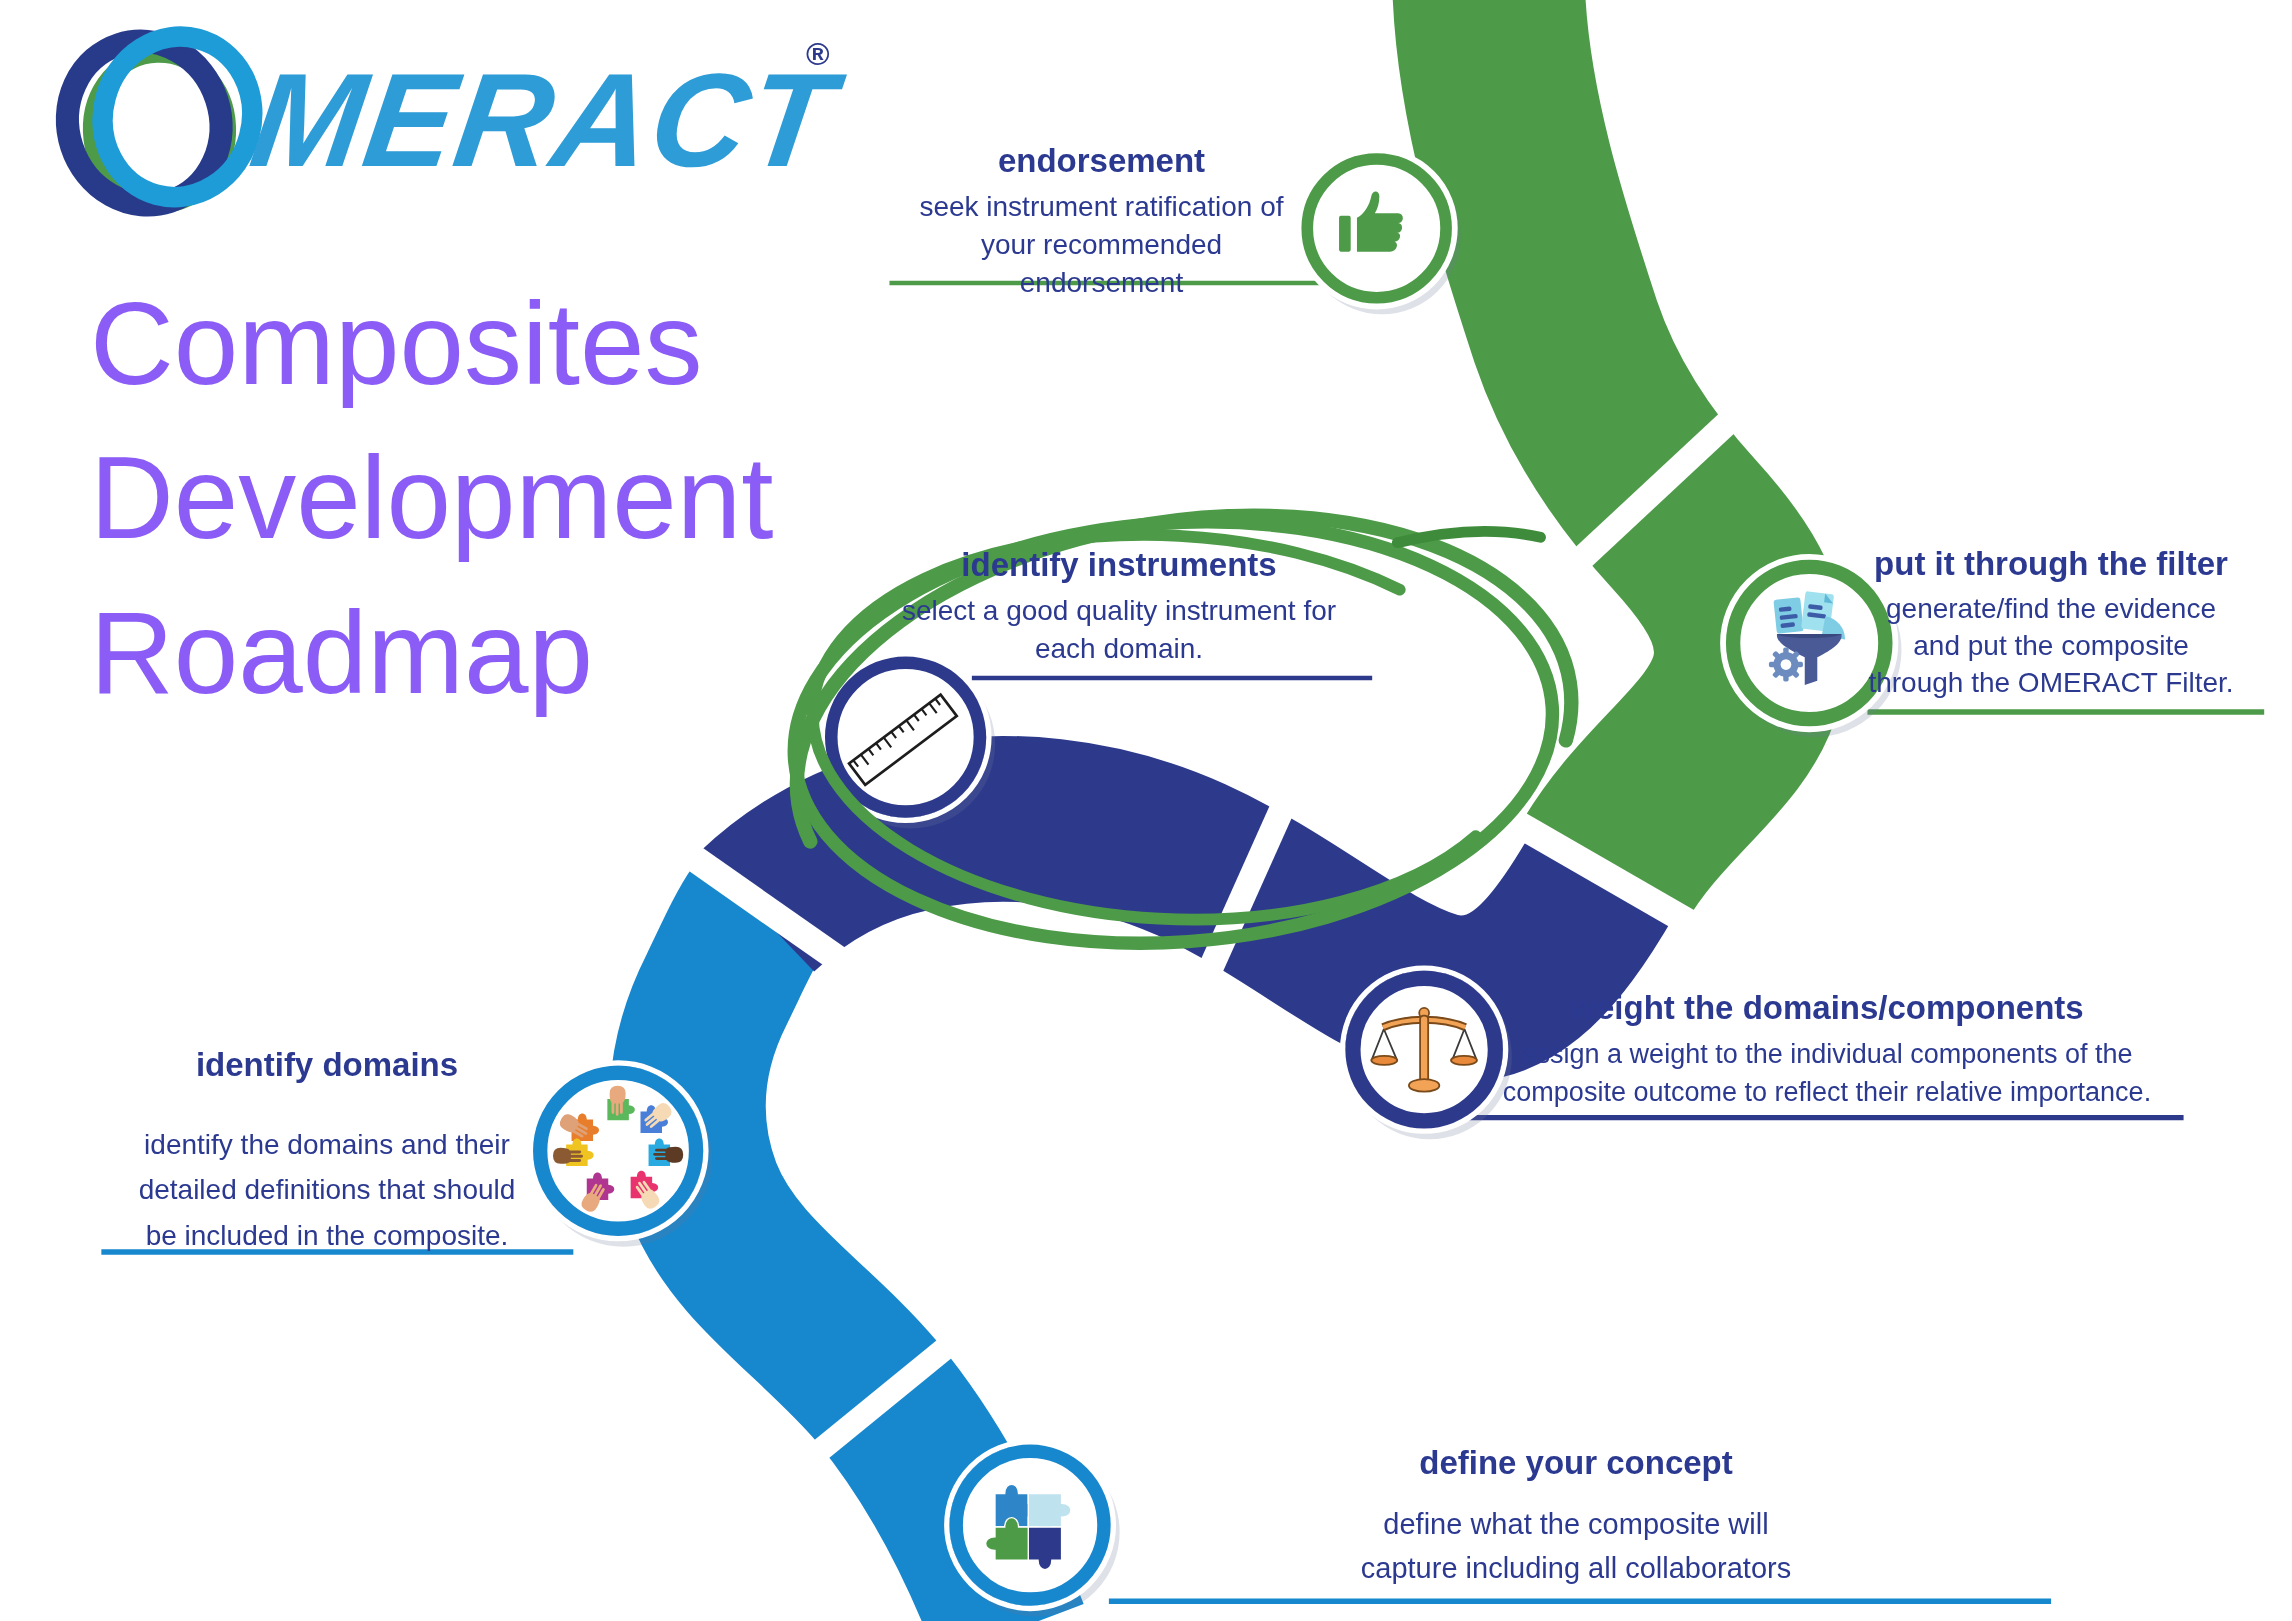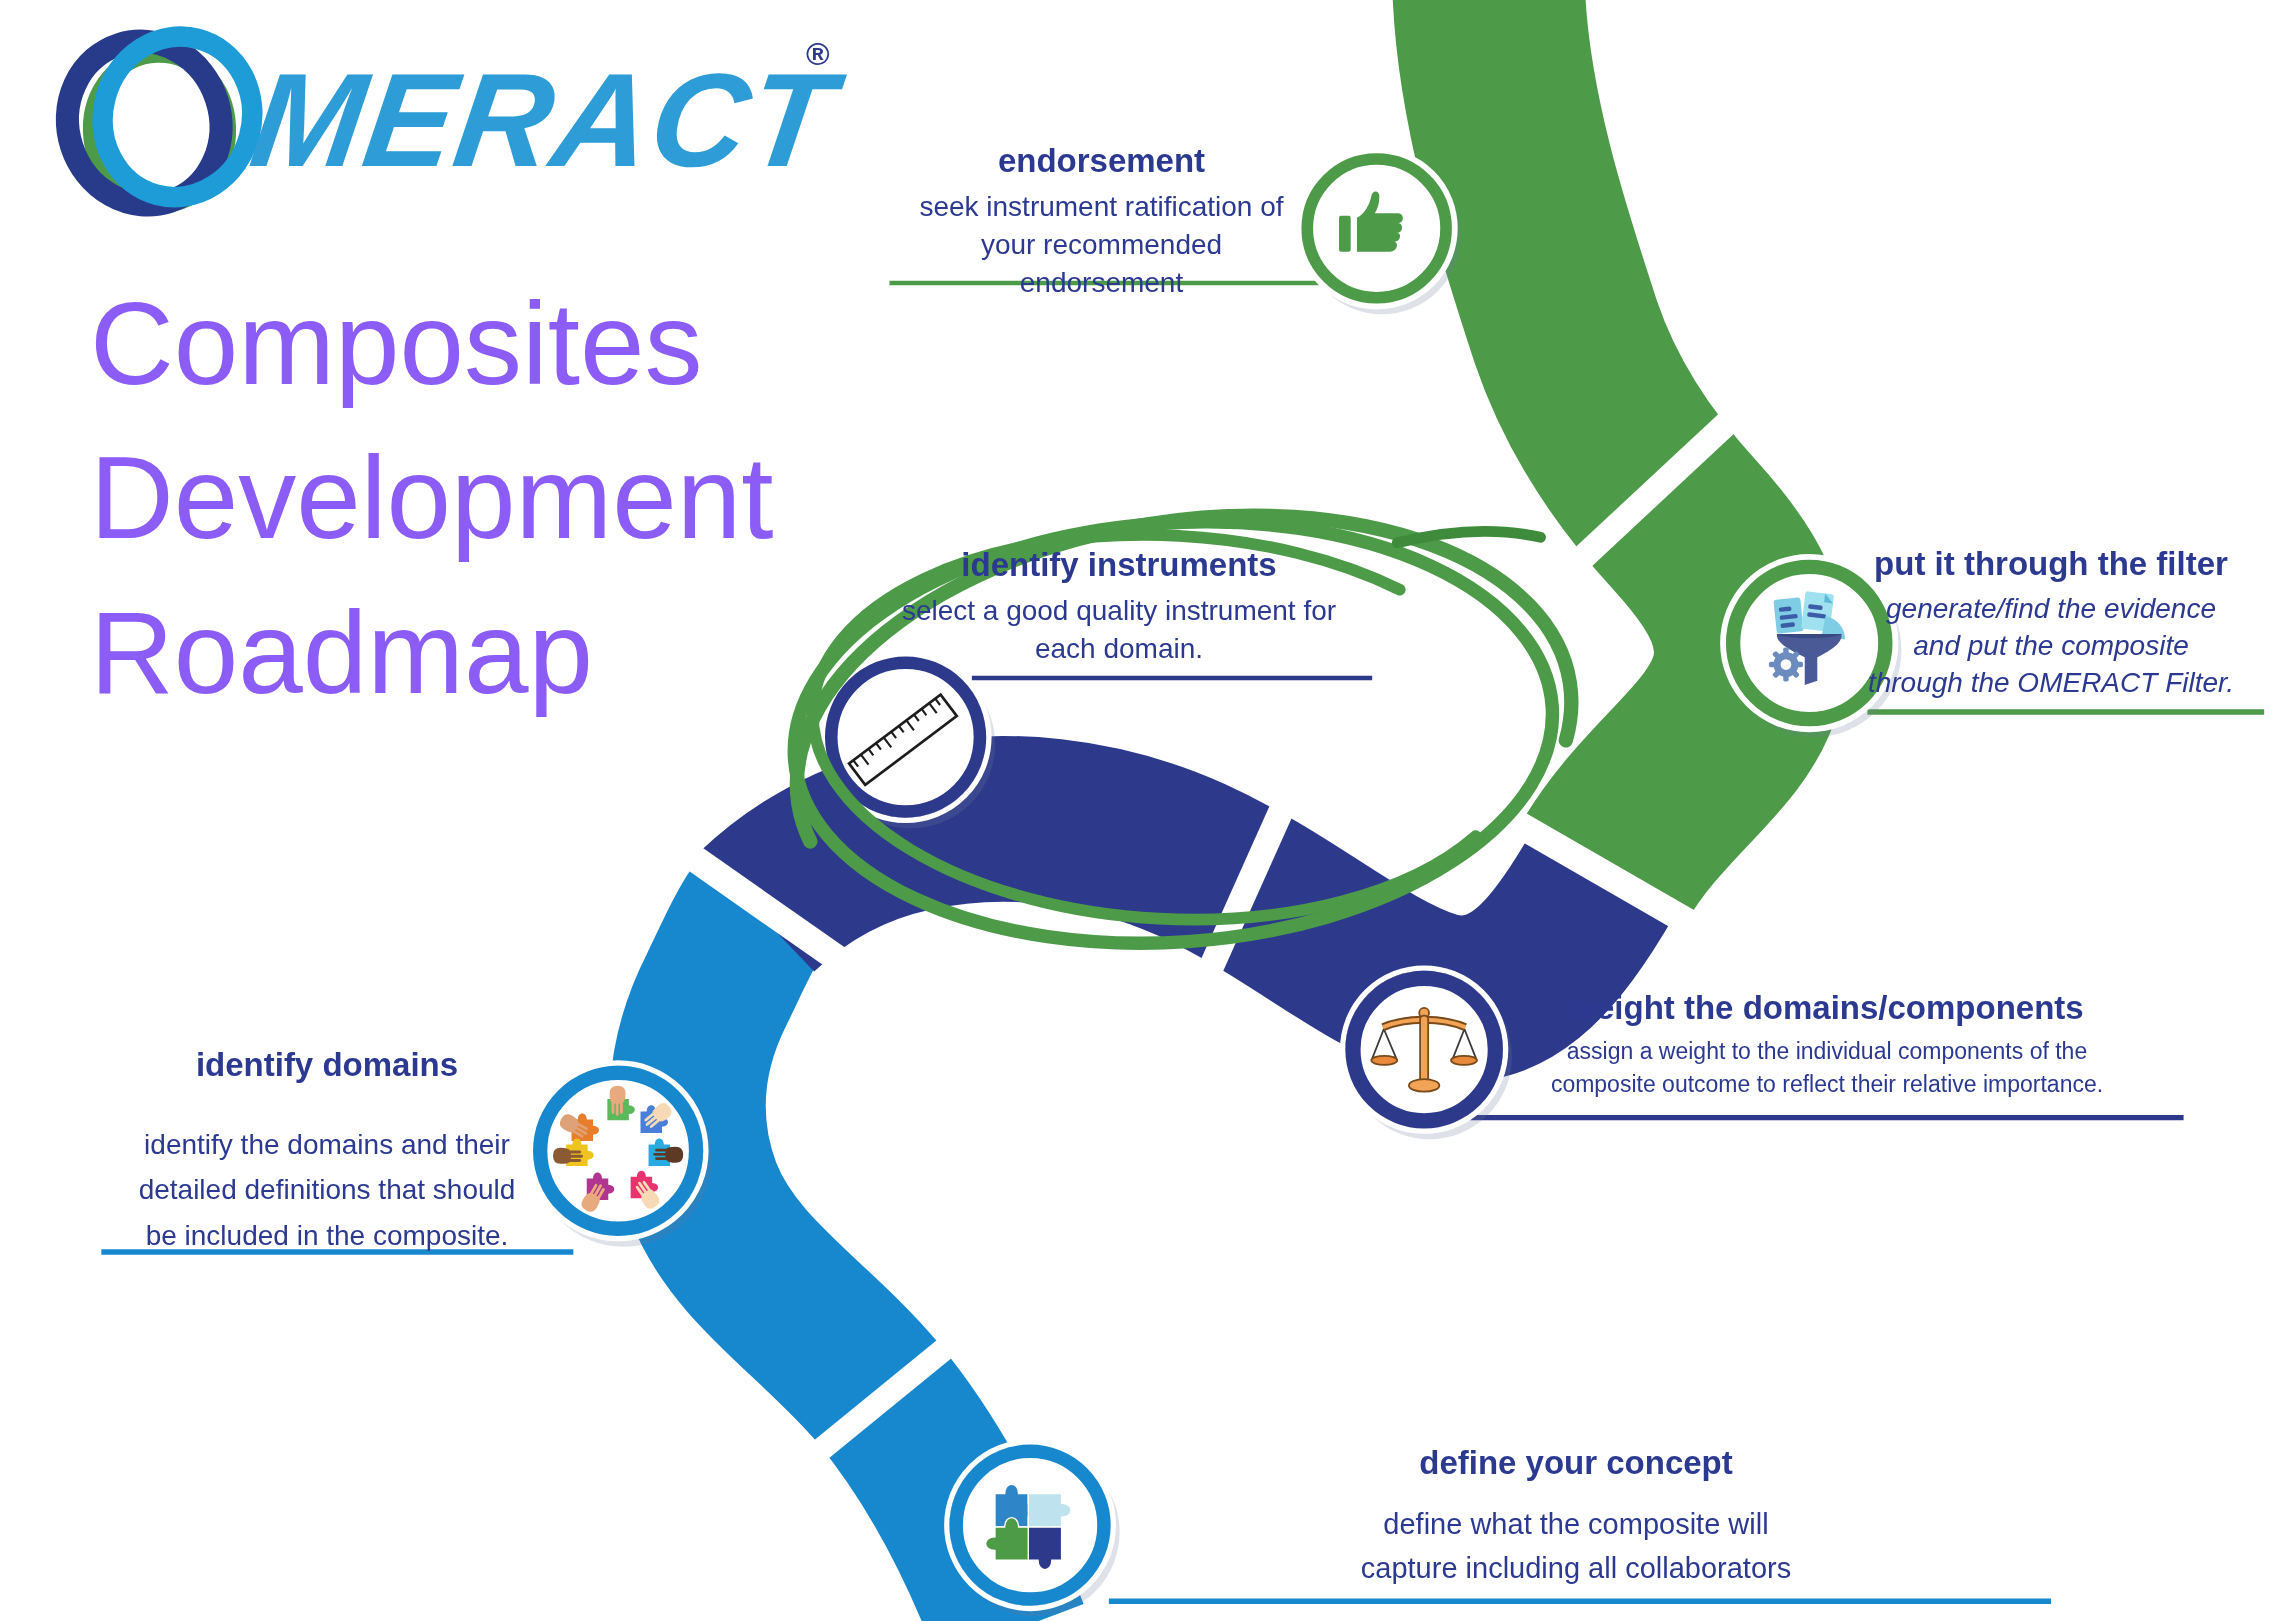--- a/index.html
+++ b/index.html
@@ -22,24 +22,24 @@
   #main-title{
     position:absolute;left:90px;top:267px;width:788px;
     font-size:116px;line-height:1.33;color:#8b5cf6;font-weight:400;
   }
   
   .step{position:absolute;color:#2B3990;text-align:center;}
   .step h3{font-size:33px;font-weight:bold;margin:0 0 8px 0;line-height:1.15;}
   .step p{font-size:28px;line-height:1.36;margin:0;white-space:pre-line;}
   #step-endorsement{left:833px;top:142px;width:537px;}
   #step-filter{left:1820px;top:545px;width:462px;}
-  #step-filter p{line-height:1.32;font-style:italic;}
+  #step-filter p{line-height:1.32;}
   #step-instruments{left:868px;top:546px;width:502px;}
   #step-weight{left:1433px;top:989px;width:788px;}
-  #step-weight p{font-size:23px;line-height:1.42;}
+  #step-weight p{font-size:27px;line-height:1.42;}
   #step-domains{left:59px;top:1046px;width:536px;}
   #step-domains p{line-height:1.62;margin-top:38px;}
   #step-concept{left:1276px;top:1444px;width:600px;}
   #step-concept h3{margin-bottom:21.5px;}
   #step-concept p{font-size:29px;line-height:1.5;}
 </style>
 </head>
 <body>
 
 <div class="canvas">

